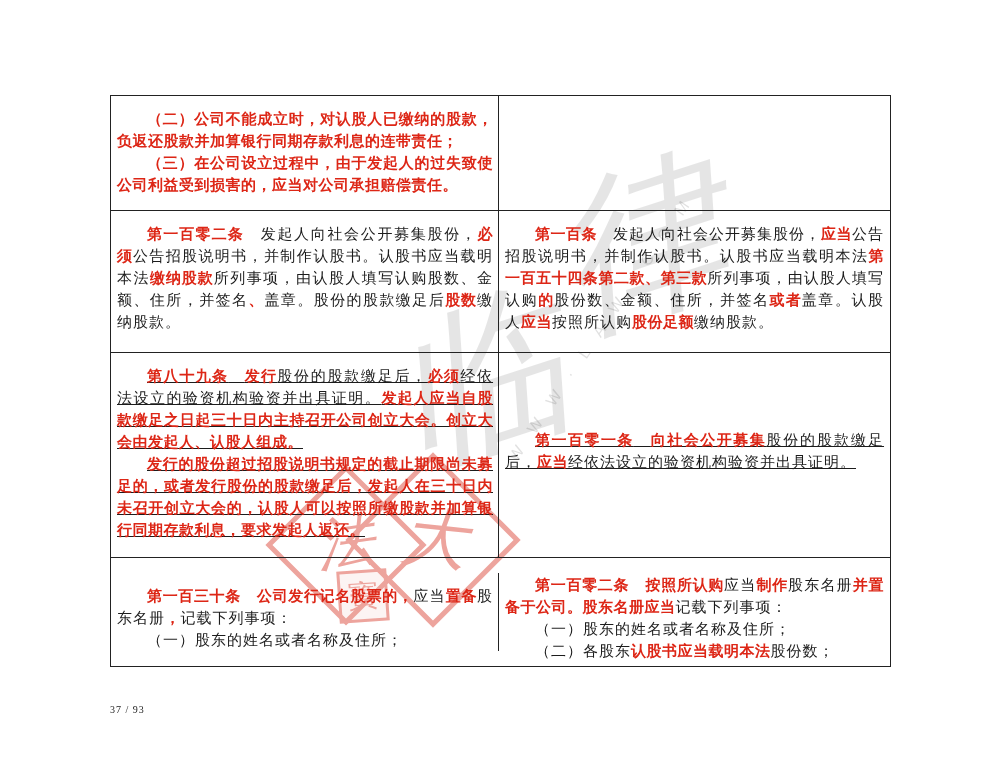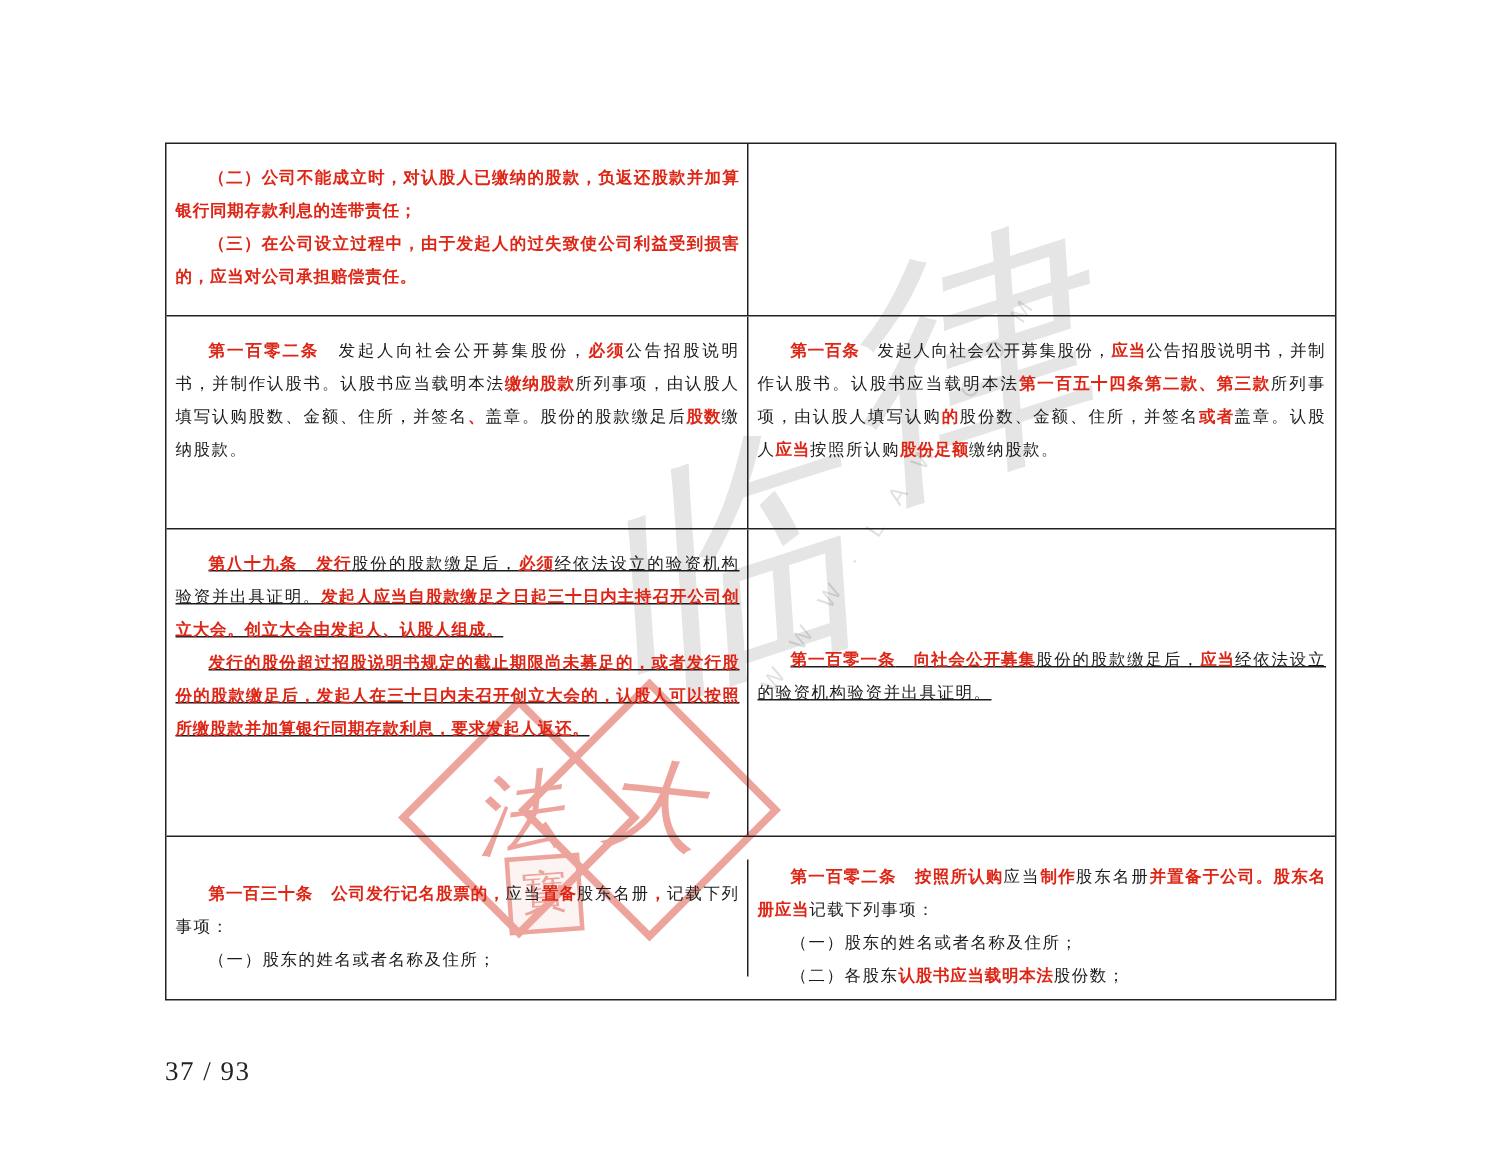--- a/index.html
+++ b/index.html
@@ -29,30 +29,30 @@
   .stamp .seal span{color:var(--stamp,#df5a4e);font-size:30px;line-height:1;}
   
   .table{position:absolute;left:110px;top:95px;width:779px;z-index:1;
     border:1px solid var(--border,#222);}
   .row{display:flex;overflow:hidden;}
   .row + .row{border-top:1px solid var(--border,#222);}
   .row:nth-child(1){height:114px;}
   .row:nth-child(2){height:141px;}
   .row:nth-child(3){height:204px;text-decoration:underline;}
   .row:nth-child(4){height:108px;align-items:center;}
-  .cell{box-sizing:border-box;padding:12px 5px 0 6px;font-size:11px;line-height:22px;
+  .cell{box-sizing:border-box;padding:12px 5px 0 6px;font-size:15px;line-height:22px;
     letter-spacing:1px;text-align:justify;overflow:hidden;}
   .cell.left{width:388px;border-right:1px solid var(--border,#222);}
   .cell.right{width:390px;}
   .cell.middle{display:flex;flex-direction:column;justify-content:center;padding-top:0;padding-bottom:8px;}
   .para{margin:0;text-indent:2em;}
   .red{color:var(--red,#dd2616);font-weight:bold;font-family:"Liberation Sans",sans-serif;letter-spacing:.5px;}
   .blk{color:var(--text,#1c1c1c);}
   
-  .footer{position:absolute;left:110px;top:704px;font-size:18px;letter-spacing:1px;
+  .footer{position:absolute;left:110px;top:704px;font-size:10px;letter-spacing:1px;
     color:#222;z-index:1;font-family:"Liberation Serif",serif;}
 </style>
 </head>
 <body>
 
 <div class="wm-layer">
   <div class="wm-script s1">律</div>
   <div class="wm-script s2">临</div>
   <div class="wm-letters">W W W · L A W · C O M</div>
   <div class="stamp">

